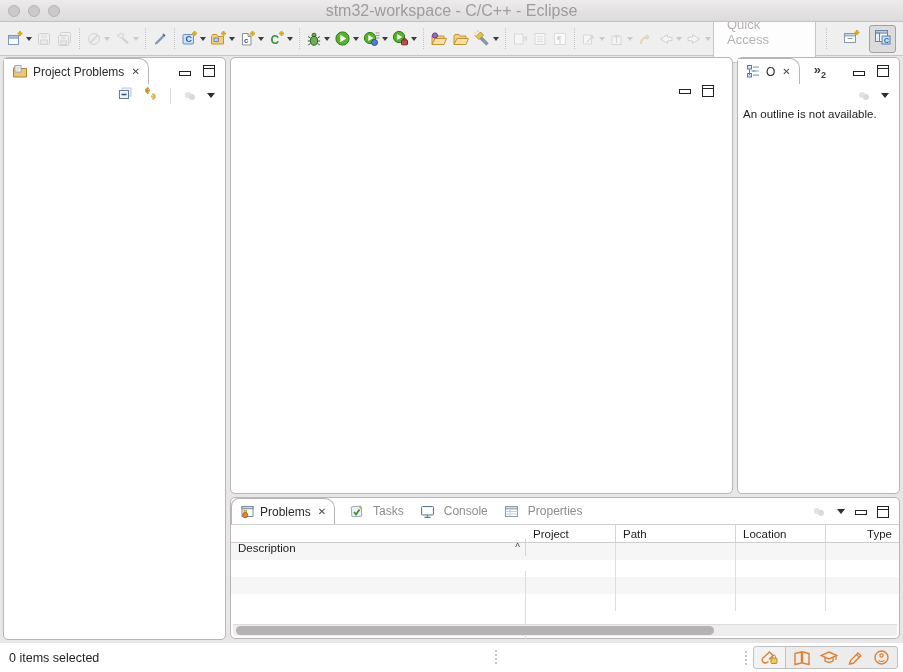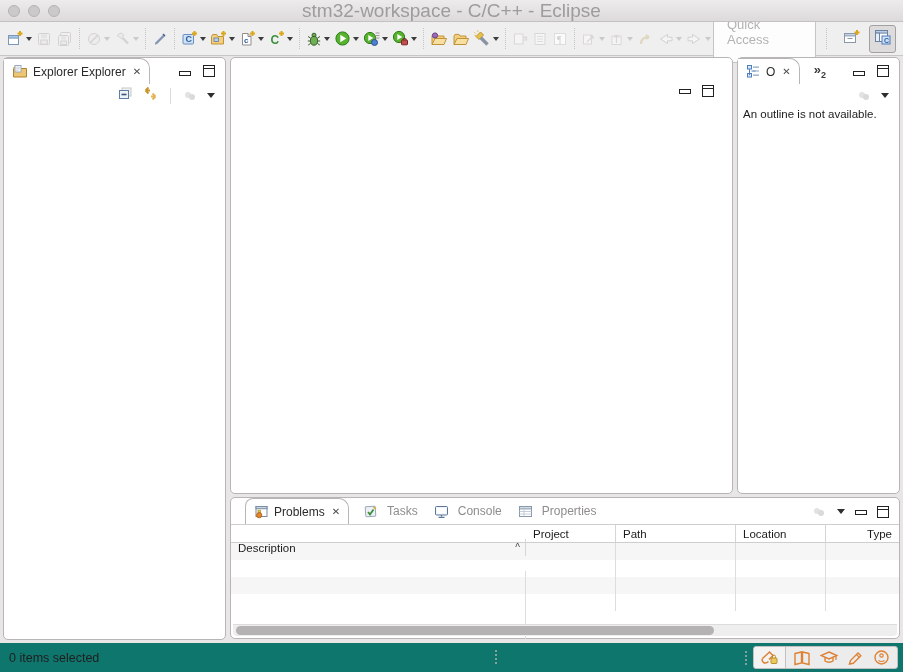--- a/index.html
+++ b/index.html
@@ -15,21 +15,21 @@
   
   .titlebar {
     height:22px;
     background:linear-gradient(#edebeb,#dcdada);
     border-bottom:1px solid #c3c1c1;
     position:relative;
     display:flex; align-items:center; justify-content:center;
   }
   .traffic { position:absolute; left:8px; top:5px; display:flex; gap:8px; }
   .light { width:12px; height:12px; border-radius:50%; background:#cbc9c9; border:1px solid #b5b3b3; }
-  .win-title { font-size:19px; color:#9e9c9c;text-align:center; }
+  .win-title { font-size:16px; color:#9e9c9c;text-align:center; }
 
   
   .toolbar {
     height:34px; background:#f0efef; border-bottom:1px solid #c8c6c6;
     display:flex; align-items:center; padding:0 5px;
   }
   .tb { display:flex; align-items:center; padding:1px 2px; border-radius:3px; }
   .tb svg { display:block; }
   .dd { width:0; height:0; border:3px solid transparent; border-top:4px solid #3c3c3c; margin-left:2px; margin-top:4px; }
   .dd.off { border-top-color:#cbc9c9; }
@@ -57,21 +57,21 @@
   .view-header { display:flex; align-items:center; height:26px; position:relative; }
   .tab { display:flex; align-items:center; gap:5px; padding:0 8px; height:26px; font-size:12px; color:#2b2b2b; }
   .tab.active {
     background:#fff;
     border-top:1px solid #b7b5b5; border-right:1px solid #b7b5b5;
     border-top-right-radius:10px;
   }
   .tab.boxed {
     border:1px solid #b7b5b5; border-bottom:none;
     border-top-left-radius:8px; border-top-right-radius:10px;
-    margin-left:14px;
+    margin-left:0;
   }
   .tab.inactive { color:#8e8c8c;gap:9px; }
   .tab-close { font-size:10px; color:#4a4a4a; margin-left:2px; line-height:1; }
   .more-views { font-size:13px; font-weight:bold; color:#3a3a3a; margin-left:14px; }
   .more-views sub { font-size:9px; }
   .hdr-controls { position:absolute; right:10px; top:7px; display:flex; gap:12px; align-items:center; }
   .btn-min { width:12px; height:5px; border:1px solid #222; background:#fff; margin-top:4px; }
   .btn-max { width:12px; height:12px; border:1px solid #222; background:#fff; position:relative; }
   .btn-max::before { content:""; position:absolute; left:0; right:0; top:2px; border-bottom:1px solid #222; }
 
@@ -103,21 +103,21 @@
   .td:last-child { border-right:none; }
 
   .hscroll {
     position:absolute; left:2px; right:2px; bottom:2px; height:12px;
     background:#efeeee; border-top:1px solid #dddbdb;
     border-radius:0 0 4px 4px;
   }
   .hthumb { position:absolute; left:3px; top:1px; width:72%; height:9px; background:#b4b2b2; border-radius:5px; }
 
   
-  .statusbar { position:relative; height:29px; background:#0f766e; display:flex; align-items:center; }
+  .statusbar { position:relative; height:29px; background:#ffffff; display:flex; align-items:center; }
   .status-text { font-size:12.5px; color:#1e1e1e; margin-left:9px; }
   .grip { display:flex; flex-direction:column; gap:2px; }
   .grip i { width:2px; height:2px; border-radius:50%; background:#b1afaf; display:block; }
   .grip.mid { position:absolute; left:495px; top:7px; }
   .trim { position:absolute; right:5px; top:3px; display:flex; align-items:center; gap:6px; }
   .trim-box { display:flex; align-items:center; border:1px solid #c2c0c0; border-radius:3px; background:#edecec; height:23px; }
   .trim-cell { display:flex; align-items:center; padding:0 6px; height:100%; }
   .trim-cell.first { border-right:1px solid #c2c0c0; background:#f4f3f3; border-radius:3px 0 0 3px; }
   .trim-icons { display:flex; align-items:center; gap:9px; padding:0 7px; }
 </style>
@@ -366,21 +366,21 @@
 <div class="workbench">
 
   <div class="panel" id="project-explorer">
     <div class="view-header">
       <div class="tab active">
         <svg width="16" height="15" viewBox="0 0 16 15">
           <path d="M1.5 13 V4.5 l1-1.6 h4 l1 1.6 h7 V13 z" fill="#eec673" stroke="#ad8433"></path>
           <rect x="3" y="1.5" width="6" height="6.5" fill="#fff" stroke="#9aa8b8"></rect>
           <path d="M4.2 3.2 h3.6 M4.2 4.8 h3.6 M4.2 6.4 h2.4" stroke="#b9c4d0" stroke-width="0.8"></path>
         </svg>
-        <span>Explorer Explorer</span>
+        <span>Project Problems</span>
         <span class="tab-close">✕</span>
       </div>
       <div class="hdr-controls">
         <span class="btn-min"></span>
         <span class="btn-max"></span>
       </div>
     </div>
     <div class="view-toolbar">
       <span>
         <svg width="16" height="15" viewBox="0 0 16 15">

